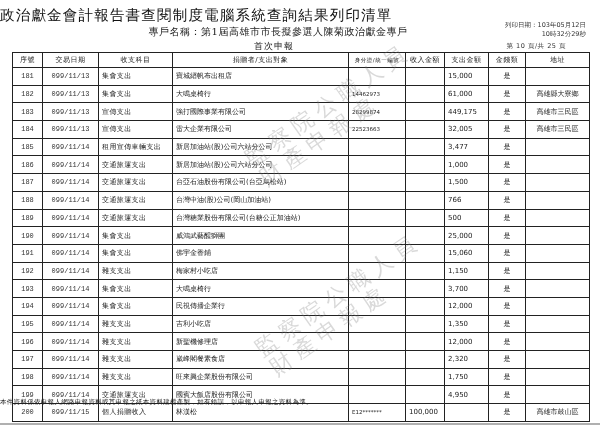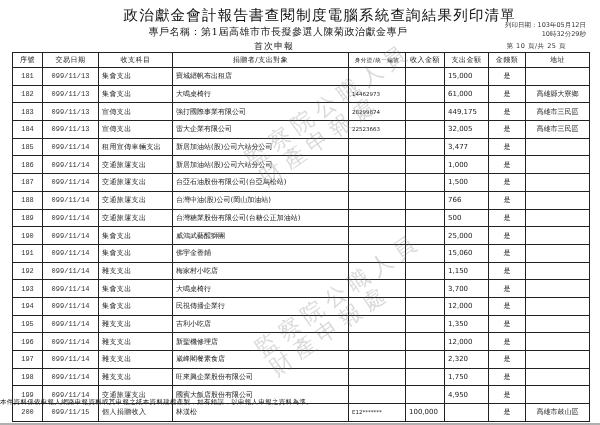--- a/index.html
+++ b/index.html
@@ -1,21 +1,21 @@
 <!DOCTYPE html>
 <html><head>
 <meta charset="utf-8">
 <style>
   html, body { margin:0; padding:0; }
   body {
     width:600px; height:425px; background:#ffffff; position:relative; overflow:hidden;
     font-family: "DejaVu Sans", sans-serif; color:#1a1a1a;
   }
   .title {
-    position:absolute; left:0; width:516px; top:6px; text-align:right;
+    position:absolute; left:0; width:516px; top:6px; text-align:left;
     font-family: Liberation Serif, serif; font-size:14.5px; letter-spacing:1.2px; color:#111;
   }
   .subtitle {
     position:absolute; left:0; width:556px; top:25px; text-align:center;
     font-family: "DejaVu Serif", serif; font-size:10px; letter-spacing:0.5px; color:#222;
   }
   .report-type {
     position:absolute; left:0; width:548px; top:40px; text-align:center;
     font-family: "DejaVu Serif", serif; font-size:9px; letter-spacing:1px; color:#222;
   }

